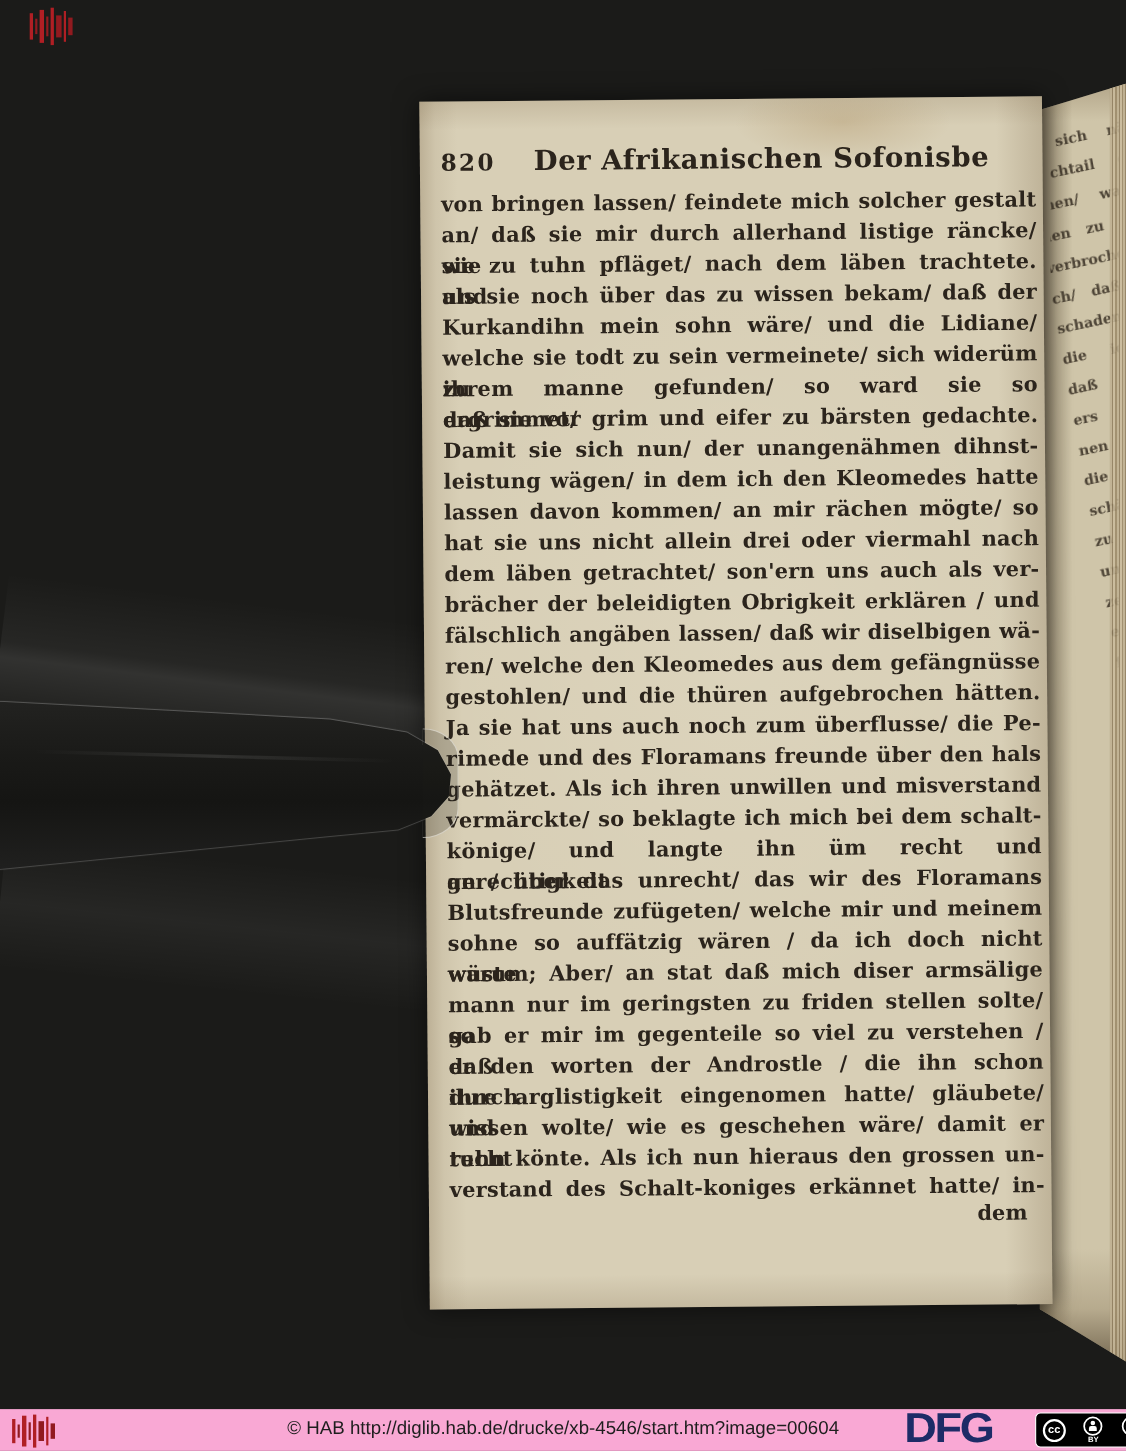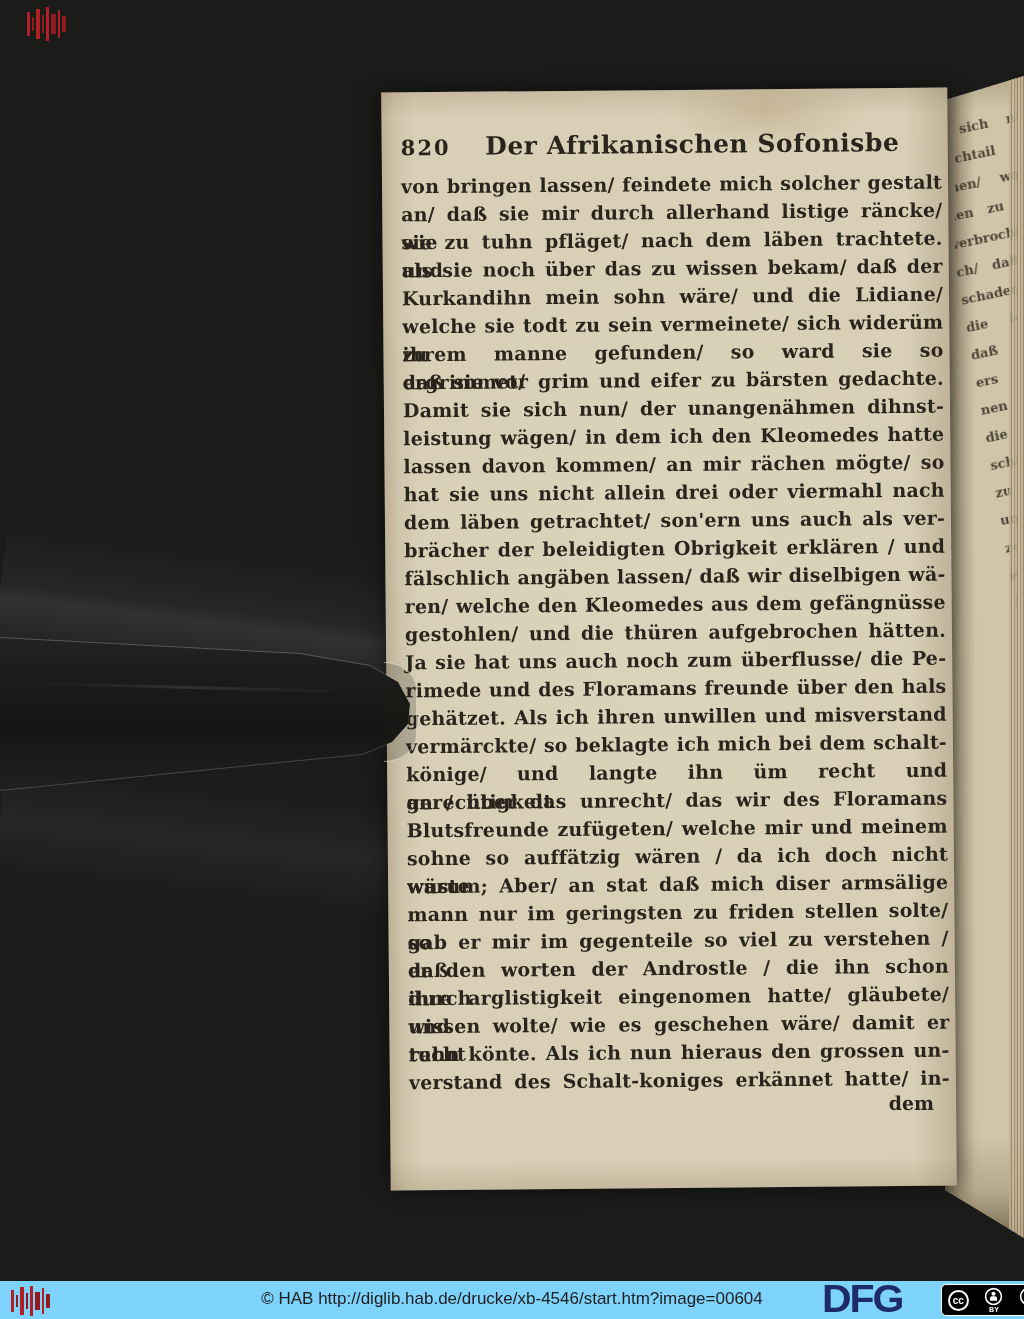--- a/index.html
+++ b/index.html
@@ -61,21 +61,21 @@
   .clip-body{position:absolute;inset:0;
     background:linear-gradient(180deg,#242422 0%,#1a1a18 35%,#151513 60%,#212120 100%);
     clip-path:polygon(0 10px,300px 26px,370px 38px,398px 54px,410px 76px,408px 96px,392px 114px,362px 126px,300px 132px,0 162px);}
   .clip-streak{position:absolute;left:30px;top:58px;width:330px;height:3px;
     background:linear-gradient(90deg,transparent,rgba(255,255,255,0.10),transparent);transform:rotate(1.5deg);}
   .clip-tip{position:absolute;left:384px;top:662px;width:32px;height:98px;
     border:1.5px solid rgba(248,246,238,0.55);border-left:none;
     border-radius:0 60px 60px 0/0 49px 49px 0;
     background:rgba(28,28,26,0.20);}
   
-  .footer{position:absolute;left:0;top:1281px;width:1024px;height:38px;background:#7dd3fc;}
+  .footer{position:absolute;left:0;top:1281px;width:1024px;height:38px;background:#f9a8d4;}
   .footer-text{position:absolute;left:0;right:0;top:8px;text-align:center;
     font-family:"Liberation Sans",sans-serif;font-size:17px;color:#1e1e1e;}
   .dfg{position:absolute;left:822px;top:-3px;
     font-family:"Liberation Sans",sans-serif;font-weight:900;font-size:38px;
     color:#1d2b67;letter-spacing:-2px;transform:scaleX(1.08);transform-origin:left;}
   .cc-badge{position:absolute;left:941px;top:3px;width:104px;height:32px;
     background:#000;border:1px solid #fff;border-radius:5px;
     display:flex;align-items:center;justify-content:space-around;padding:0 3px;box-sizing:border-box;gap:10px;}
   .cc-circle{width:21px;height:21px;border:2px solid #fff;border-radius:50%;
     display:flex;align-items:center;justify-content:center;box-sizing:border-box;

